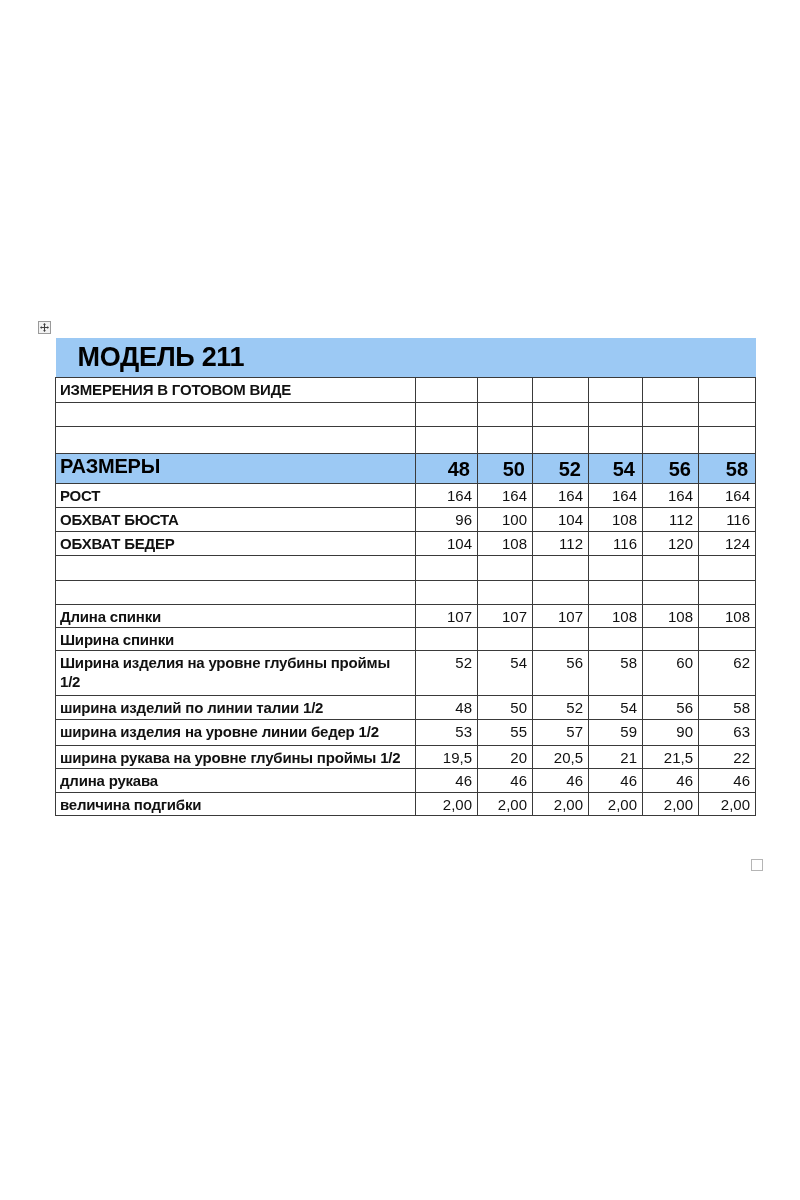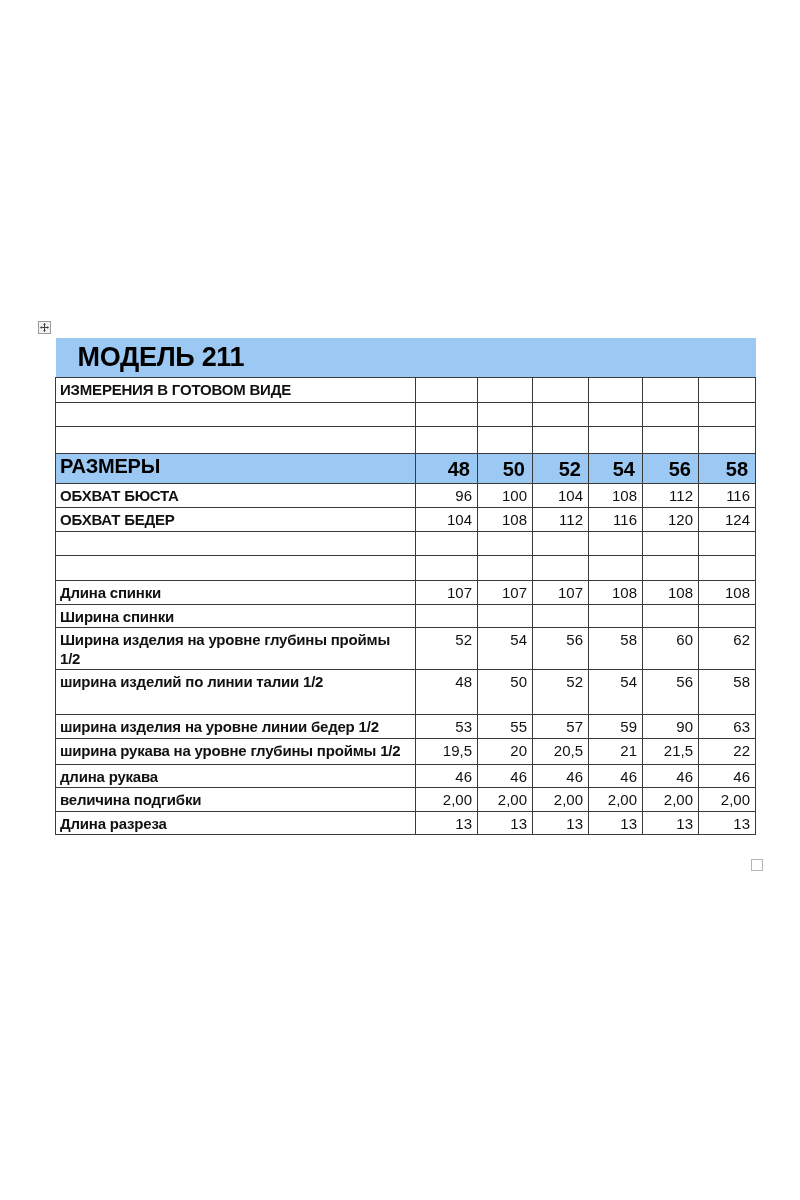--- a/index.html
+++ b/index.html
@@ -172,20 +172,29 @@
         <tr class="kind-sizes">
           <td class="label" style="background: rgb(156, 201, 244);">РАЗМЕРЫ</td>
           <td class="value" style="background: rgb(156, 201, 244);">48</td>
           <td class="value" style="background: rgb(156, 201, 244);">50</td>
           <td class="value" style="background: rgb(156, 201, 244);">52</td>
           <td class="value" style="background: rgb(156, 201, 244);">54</td>
           <td class="value" style="background: rgb(156, 201, 244);">56</td>
           <td class="value" style="background: rgb(156, 201, 244);">58</td>
         </tr>
         <tr class="kind-data">
+          <td class="label">РОСТ</td>
+          <td class="value">164</td>
+          <td class="value">164</td>
+          <td class="value">164</td>
+          <td class="value">164</td>
+          <td class="value">164</td>
+          <td class="value">164</td>
+        </tr>
+        <tr class="kind-data">
           <td class="label">ОБХВАТ БЮСТА</td>
           <td class="value">96</td>
           <td class="value">100</td>
           <td class="value">104</td>
           <td class="value">108</td>
           <td class="value">112</td>
           <td class="value">116</td>
         </tr>
         <tr class="kind-data">
           <td class="label">ОБХВАТ БЕДЕР</td>
@@ -280,27 +289,18 @@
         </tr>
         <tr class="kind-data">
           <td class="label">величина подгибки</td>
           <td class="value">2,00</td>
           <td class="value">2,00</td>
           <td class="value">2,00</td>
           <td class="value">2,00</td>
           <td class="value">2,00</td>
           <td class="value">2,00</td>
         </tr>
-        <tr class="kind-data">
-          <td class="label">Длина разреза</td>
-          <td class="value">13</td>
-          <td class="value">13</td>
-          <td class="value">13</td>
-          <td class="value">13</td>
-          <td class="value">13</td>
-          <td class="value">13</td>
-        </tr>
       </tbody>
   </table>
 
   <div class="resize-handle"></div>
 
 </div>
 
 </body></html>

